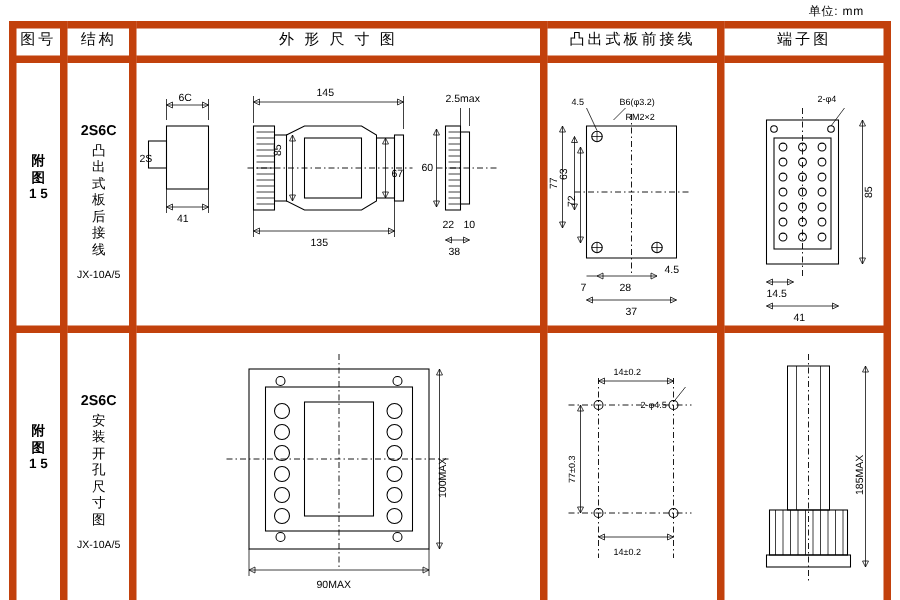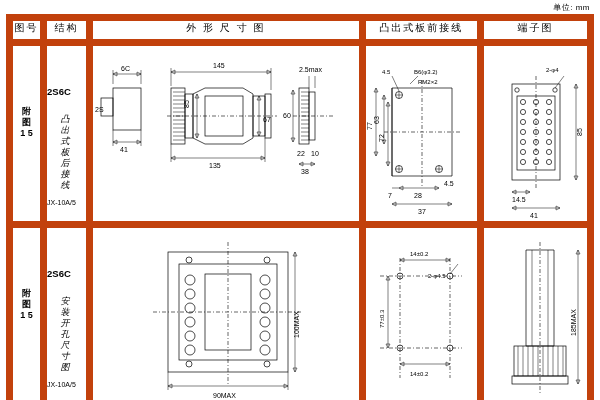--- a/index.html
+++ b/index.html
@@ -5,31 +5,31 @@
   html,body{margin:0;padding:0;}
   body{
     width:600px;height:400px;
     background:#ffffff;
     font-family:"Liberation Sans", sans-serif;
     color:#000;
     overflow:hidden;
     position:relative;
   }
   .unit{
-    position:absolute;top:2px;right:10px;
+    position:absolute;top:2px;right:24px;
     font-size:8px;letter-spacing:0.5px;
   }
   table.main{
     position:absolute;top:14px;left:6px;
     width:588px;height:380px;
     border-collapse:collapse;
     table-layout:fixed;
   }
   table.main td{
-    border:7px solid #c2410c;
+    border:5px solid #c2410c;
     vertical-align:top;
     padding:0;
     position:relative;
   }
   .hdr{
     height:18px;
     text-align:center;
     vertical-align:middle;
     font-size:10px;
     letter-spacing:2px;
@@ -45,27 +45,27 @@
     line-height:11px;
     text-align:center;
     width:100%;
     padding-top:60px;
     letter-spacing:0px;
     font-weight:bold;
   }
   .vtext span{display:block;}
   .struct-cell{
     font-size:9px;
-    text-align:left;
+    text-align:center;
     padding-top:40px;
     line-height:11px;
   }
   .struct-cell .code{font-weight:bold;font-size:9.5px;}
   .struct-cell .vert{
-    display:block;margin:16px auto 0 auto;width:12px;line-height:11px;font-style:italic;
+    display:block;margin:2px auto 0 auto;width:12px;line-height:11px;
   }
   .struct-cell .small{font-size:7px;margin-top:6px;display:block;}
 
   svg{display:block;}
   .dash{stroke:#000;stroke-width:0.6;fill:none;stroke-dasharray:4 2 1 2;}
   .thin{stroke:#000;stroke-width:0.5;fill:none;}
   .txt{font-size:7px;font-family:"Liberation Sans",sans-serif;fill:#000;}
   .txt6{font-size:6px;font-family:"Liberation Sans",sans-serif;fill:#000;}
   .nofill{fill:none;stroke:#000;stroke-width:0.7;}
 </style>

